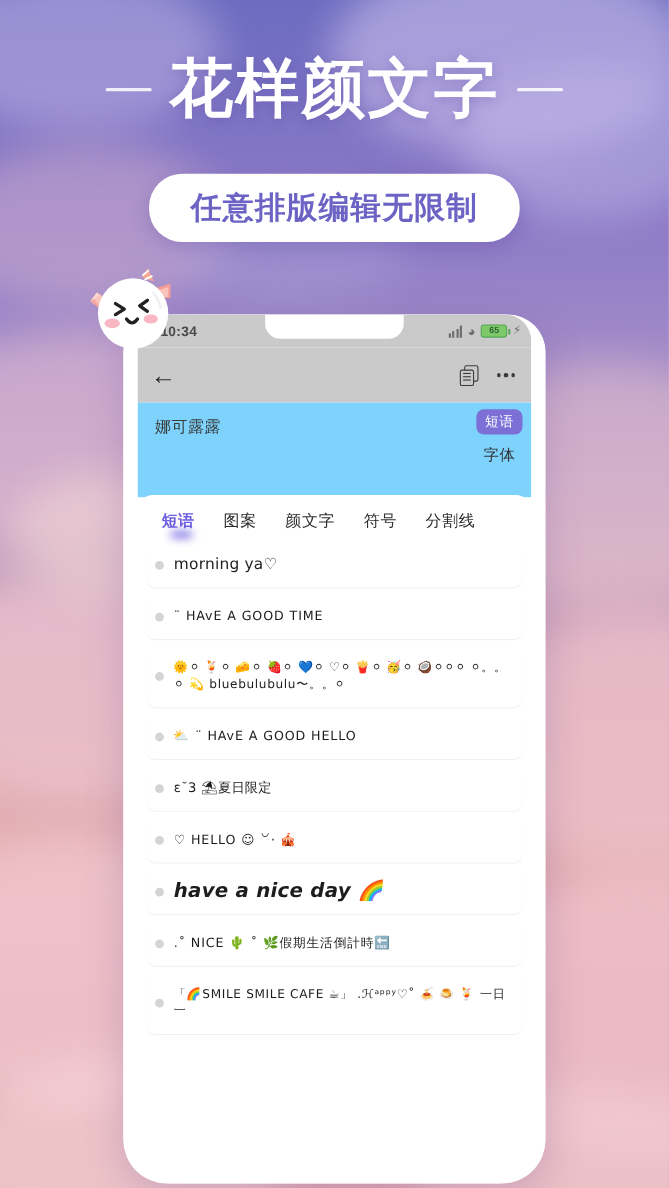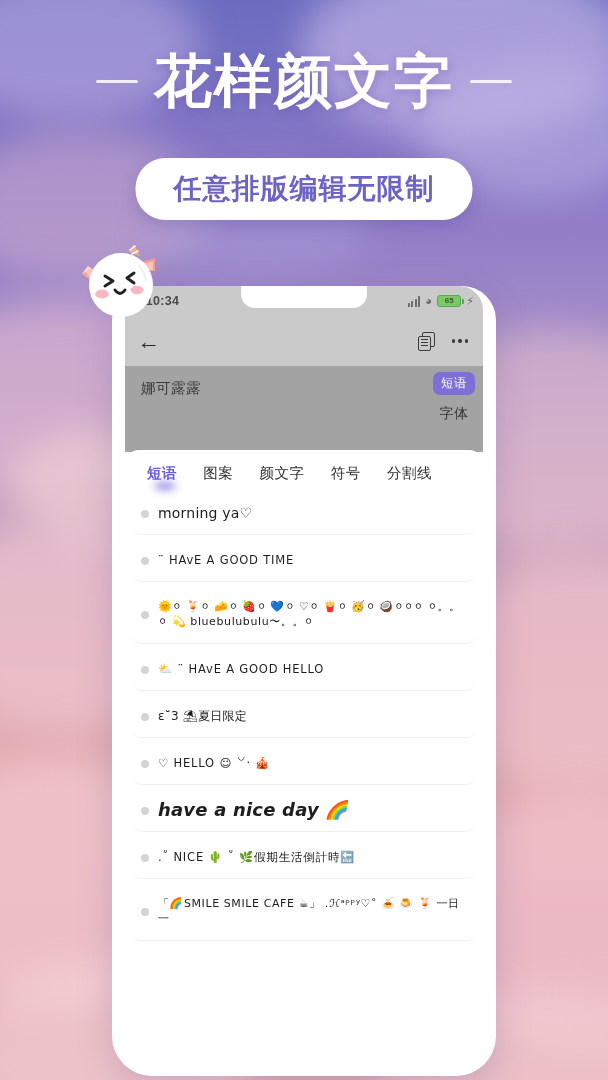--- a/index.html
+++ b/index.html
@@ -140,21 +140,21 @@
   .copy-icon .s-front { left:0; bottom:0; width:13px; height:15px; }
   .copy-icon .s-front:before {
     content:""; position:absolute; left:2px; top:2.5px; right:2px; height:1.4px;
     background:#3b3b3b; box-shadow:0 3px 0 #3b3b3b, 0 6px 0 #3b3b3b;
   }
   .dots { display:flex; gap:3px; align-items:center; }
   .dots i { width:3.4px; height:3.4px; border-radius:50%; background:#3b3b3b; display:block; }
 
   
   .editor {
-    background:#a3a3a3; height:86px; position:relative;
+    background:#7dd3fc; height:86px; position:relative;
     padding:13px 0 0 16px;
   }
   .editor-text { font-size:14.5px; color:#3a3a3a; letter-spacing:.5px; }
   .editor-side {
     position:absolute; right:8px; top:6px;
     display:flex; flex-direction:column; align-items:center; gap:10px;
   }
   .badge-phrase {
     background:#7c6fd6; color:#ffffff; font-size:12.5px;
     border-radius:7px; padding:3px 8px; letter-spacing:.5px;

